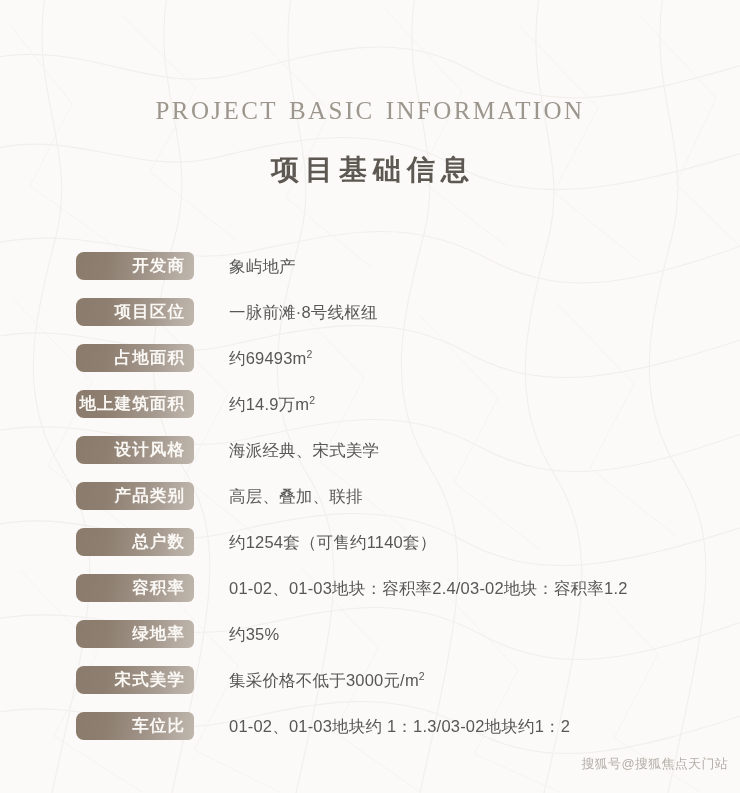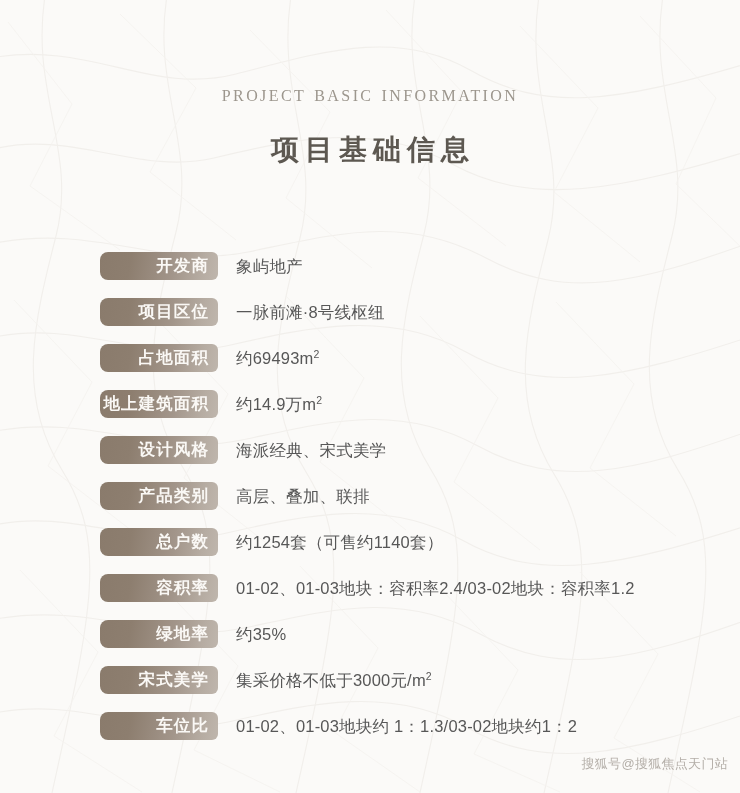--- a/index.html
+++ b/index.html
@@ -31,29 +31,29 @@
     height: 793px;
   }
 
   
   .heading-block {
     text-align: center;
     padding-top: 68px;
   }
   #title-en {
     font-family: "Liberation Serif", "DejaVu Serif", serif;
-    font-size: 23px;
+    font-size: 35px;
     line-height: 44px;
     letter-spacing: 2.4px;
     color: #9c968d;
     font-variant: small-caps;
     text-transform: lowercase;
     white-space: nowrap;
     font-weight: 400;
-    margin: 4px;
+    margin: 18px;
   }
   #title-cn {
     font-family: "Liberation Serif", "DejaVu Serif", serif;
     font-size: 28px;
     line-height: 44px;
     letter-spacing: 6px;
     text-indent: 6px;
     color: #5d5851;
     font-weight: 700;
     margin: 12px 0 0 0;
@@ -64,21 +64,21 @@
     position: absolute;
     top: 252px;
     left: 0;
     width: 740px;
   }
   .info-row {
     display: flex;
     align-items: flex-start;
     height: 28px;
     margin-bottom: 18px;
-    padding-left: 100px;
+    padding-left: 76px;
   }
   .row-label {
     flex: 0 0 auto;
     width: 118px;
     height: 28px;
     box-sizing: border-box;
     border-radius: 8px 6px 6px 8px;
     background: linear-gradient(100deg, #8a7b6c 0%, #8d7e6f 26%, #a2958a 62%, #b6aca2 86%, #bfb6ad 100%);
     color: #faf8f5;
     font-family: "Liberation Serif", "DejaVu Serif", serif;
@@ -86,21 +86,21 @@
     font-size: 16.5px;
     line-height: 28px;
     text-align: right;
     padding-right: 9px;
     letter-spacing: 1.1px;
     white-space: nowrap;
     overflow: hidden;
   }
   .row-value {
     flex: 1 1 auto;
-    margin-left: 18px;
+    margin-left: 35px;
     color: #575757;
     font-family: "Liberation Sans", sans-serif;
     font-size: 16.5px;
     line-height: 28px;
     letter-spacing: 0.2px;
     white-space: nowrap;
   }
   .row-value sup {
     font-size: 10.5px;
     vertical-align: super;

